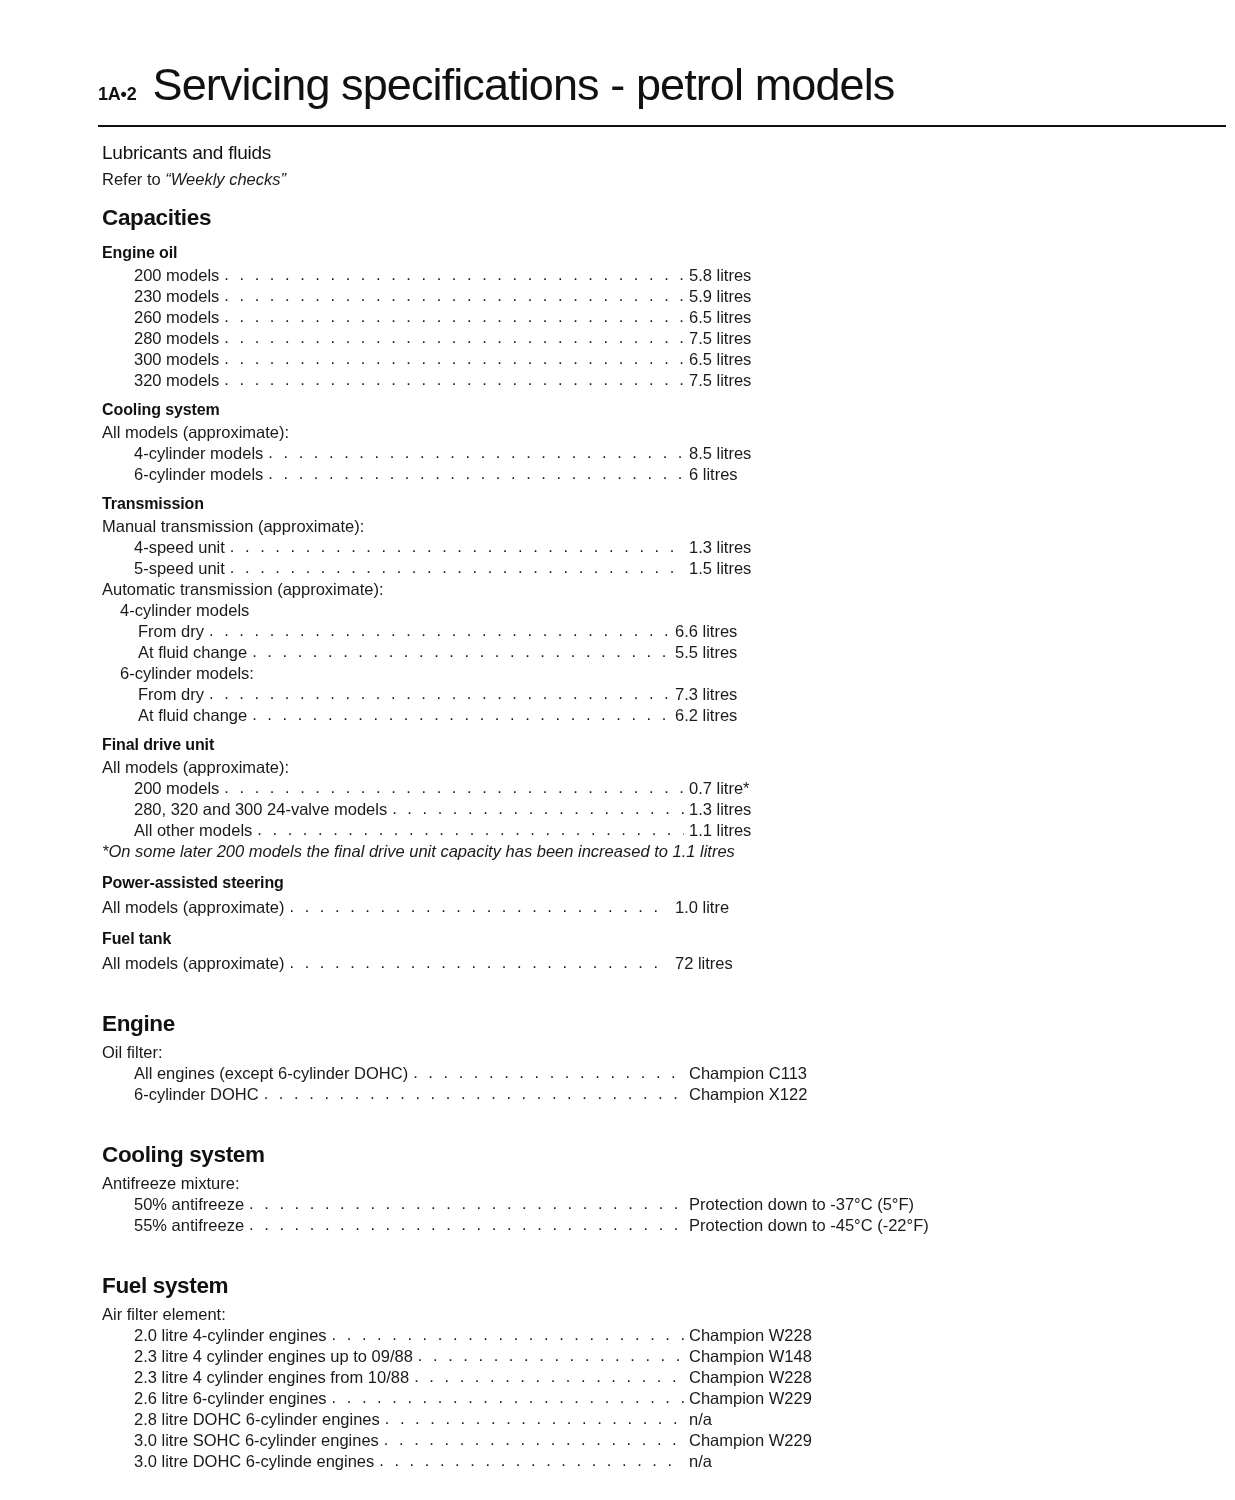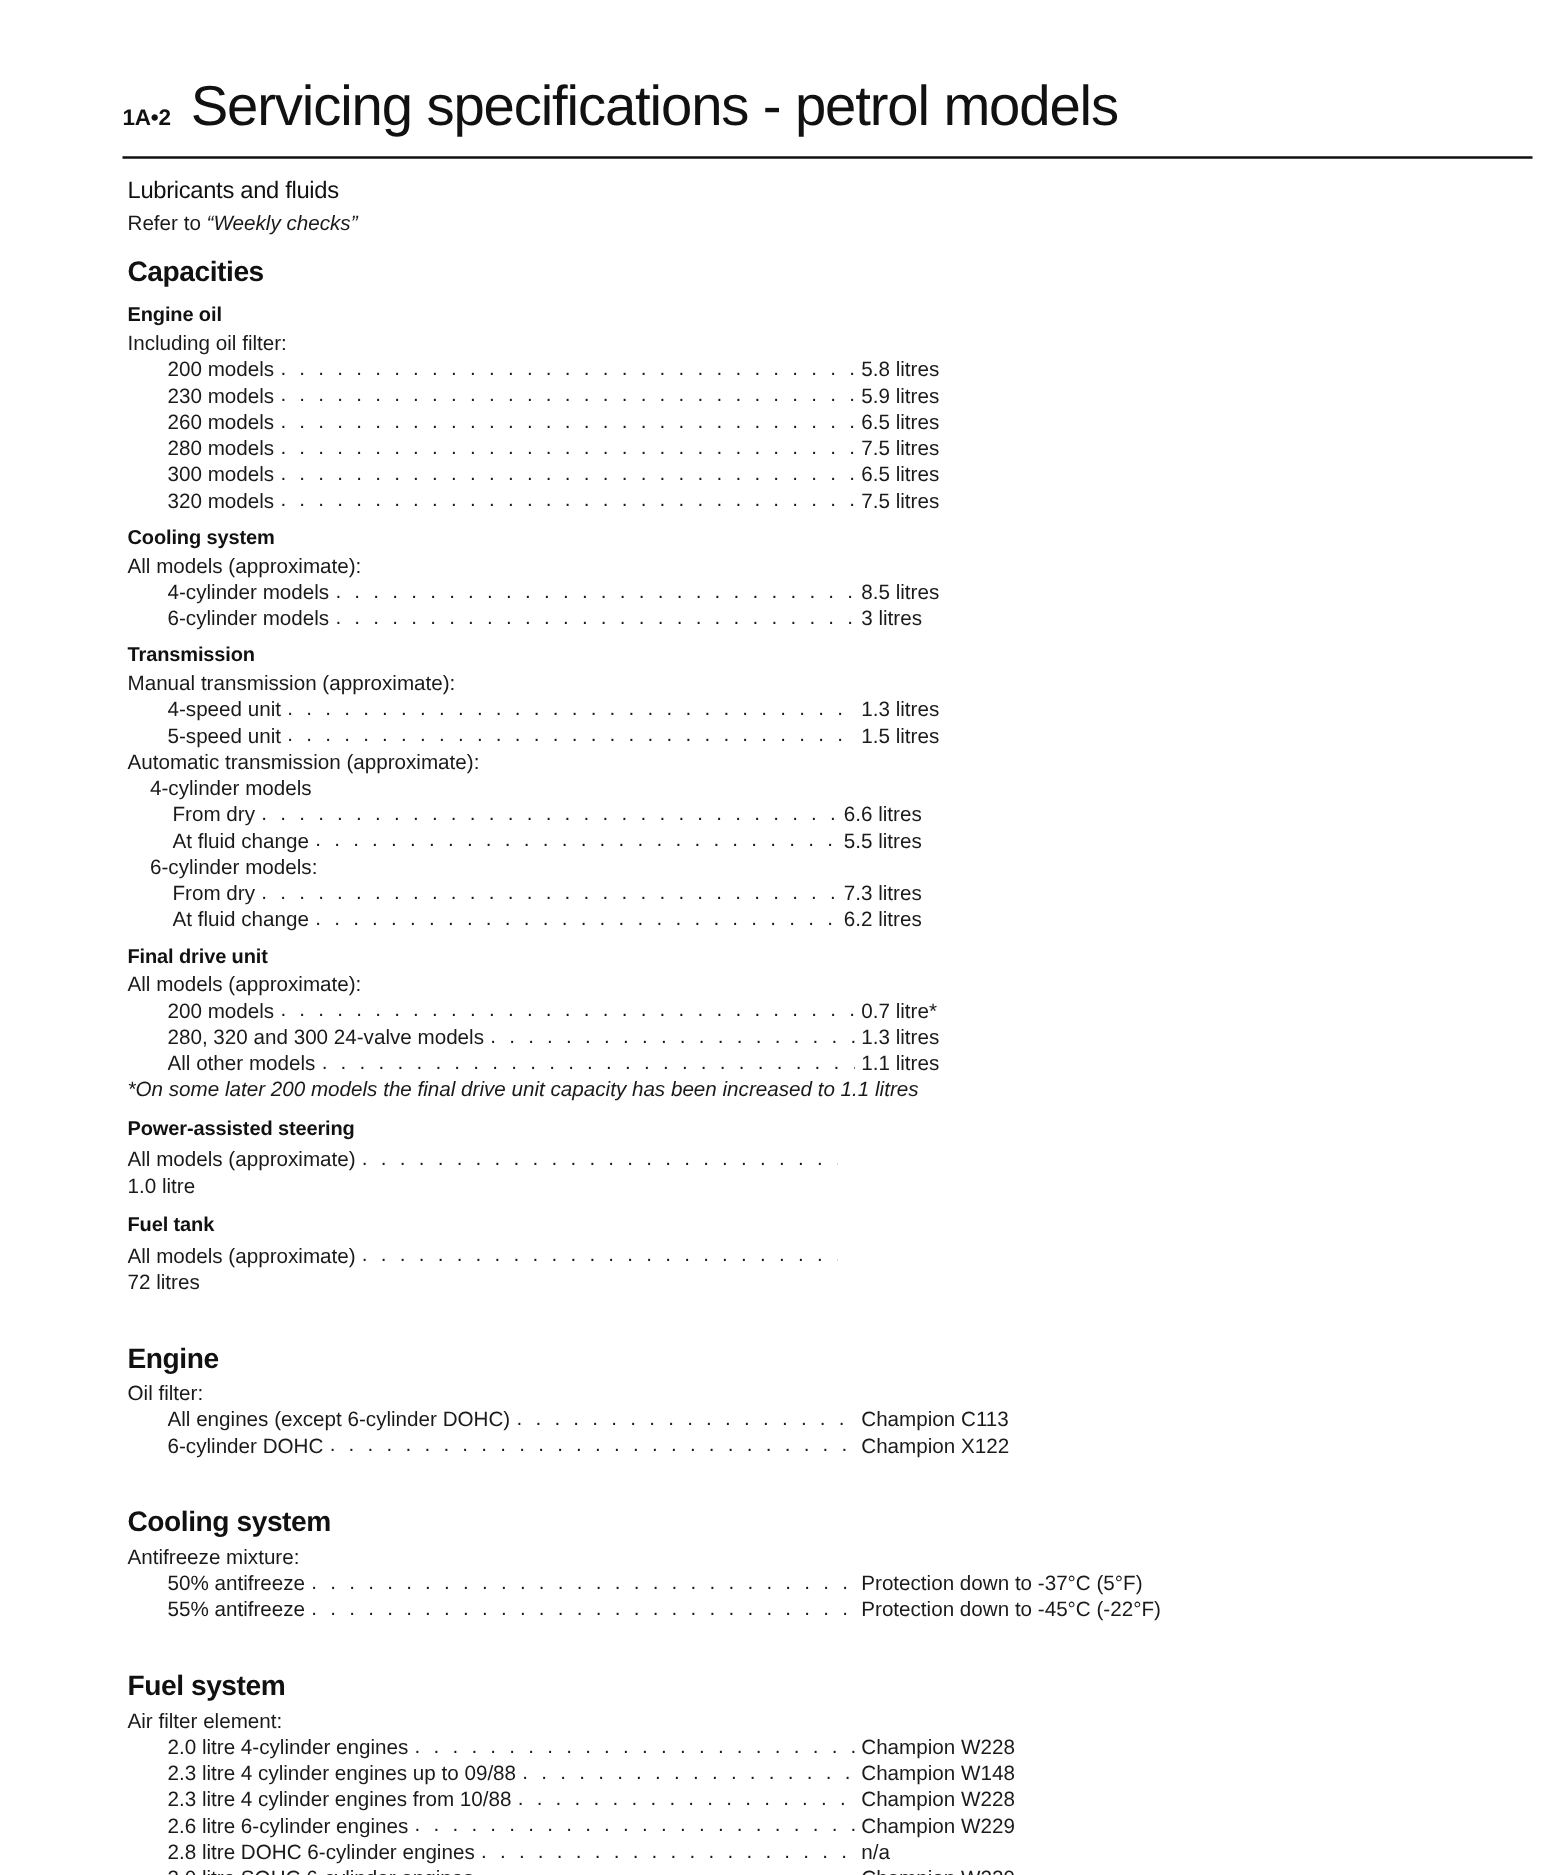--- a/index.html
+++ b/index.html
@@ -140,21 +140,21 @@
     width: 265px;
     white-space: nowrap;
     padding-left: 0;
   }
   
   .row .mid { width: 573px; display: flex; align-items: baseline; overflow: hidden; }
   .row .mid .label { flex: 0 0 auto; }
   .row .mid .leader { flex: 1 1 auto; }
 
   
-  .i0 { margin-left: 0px; flex-direction: column; }
+  .i0 { margin-left: 0px; }
   .i1 { margin-left: 32px; }
   .i2 { margin-left: 36px; }
   .i1 .mid { width: 555px; }
   .i2 .mid { width: 537px; }
 </style>
 </head>
 <body>
 
 <div class="page">
 
@@ -172,21 +172,20 @@
       <span>Refer to&nbsp;</span><span class="italic">“Weekly checks”</span>
     </div>
 
     <div class="sp-14"></div>
 
     <h2 class="sec-big">Capacities</h2>
     <div class="sp-10"></div>
 
     <h3 class="sub">Engine oil</h3>
     <div class="sp-2"></div>
-    <div class="plain">Including oil filter:</div>
 
     <div class="row i1">
       <span class="mid">
           <span class="label">200 models</span>
           <span class="leader">. . . . . . . . . . . . . . . . . . . . . . . . . . . . . . . . . . . . . . . . . . . . . . . . . . . . . . . . . . . . . . . . . . . . . . . . . . . . . . . . . . . .</span>
         </span>
       <span class="value">5.8 litres</span>
     </div>
     <div class="row i1">
       <span class="mid">
@@ -234,21 +233,21 @@
           <span class="label">4-cylinder models</span>
           <span class="leader">. . . . . . . . . . . . . . . . . . . . . . . . . . . . . . . . . . . . . . . . . . . . . . . . . . . . . . . . . . . . . . . . . . . . . . . . . . . . . . . . . . . .</span>
         </span>
       <span class="value">8.5 litres</span>
     </div>
     <div class="row i1">
       <span class="mid">
           <span class="label">6-cylinder models</span>
           <span class="leader">. . . . . . . . . . . . . . . . . . . . . . . . . . . . . . . . . . . . . . . . . . . . . . . . . . . . . . . . . . . . . . . . . . . . . . . . . . . . . . . . . . . .</span>
         </span>
-      <span class="value">3 litres</span>
+      <span class="value">6 litres</span>
     </div>
 
     <div class="sp-8"></div>
 
     <h3 class="sub">Transmission</h3>
     <div class="sp-2"></div>
     <div class="plain">Manual transmission (approximate):</div>
     <div class="row i1">
       <span class="mid">
           <span class="label">4-speed unit</span>

